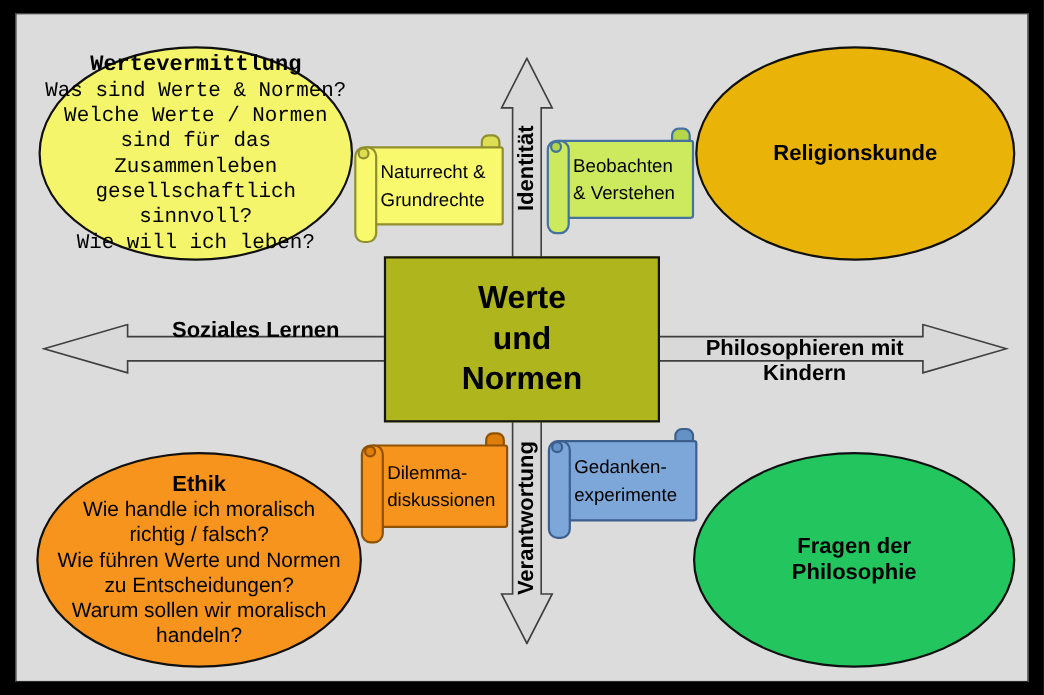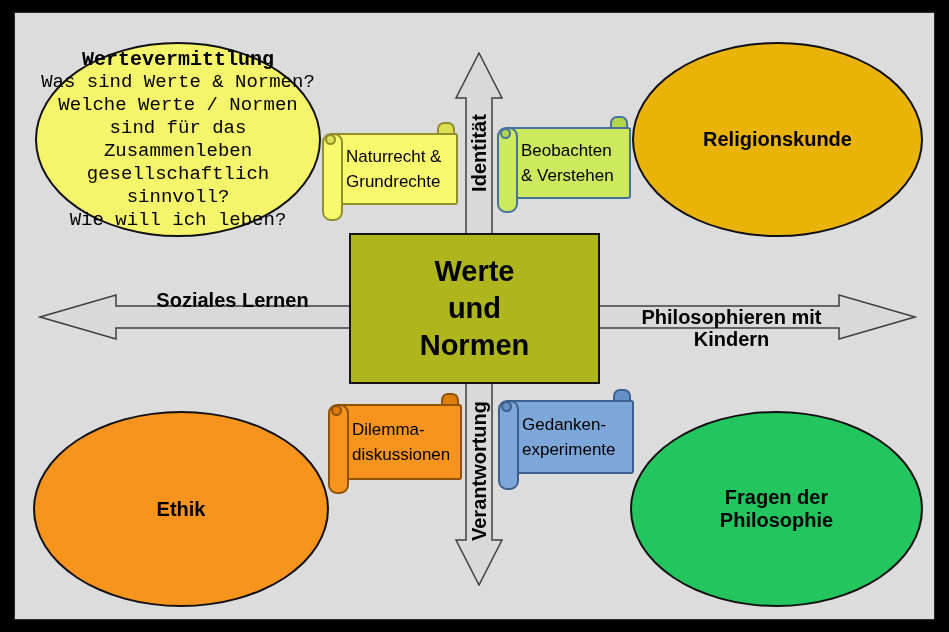--- a/index.html
+++ b/index.html
@@ -99,20 +99,26 @@
 Welche Werte / Normen
 sind für das Zusammenleben
 gesellschaftlich sinnvoll?
 Wie will ich leben?</div>
   </div>
   <div class="abs bubble bubble-tr">
     <div class="btitle">Religionskunde</div>
   </div>
   <div class="abs bubble bubble-bl">
     <div class="btitle">Ethik</div>
+    <div class="bbody preline">Wie handle ich moralisch
+richtig / falsch?
+Wie führen Werte und Normen
+zu Entscheidungen?
+Warum sollen wir moralisch
+handeln?</div>
   </div>
   <div class="abs bubble bubble-br">
     <div class="btitle preline">Fragen der
 Philosophie</div>
   </div>
 
   <div class="scroll scroll-yellow" style="left:322px;top:122px;width:136px;height:99px;--bh:68px;">
     <div class="curl"></div>
     <div class="sbody">
         <span class="slabel">Naturrecht &amp;

